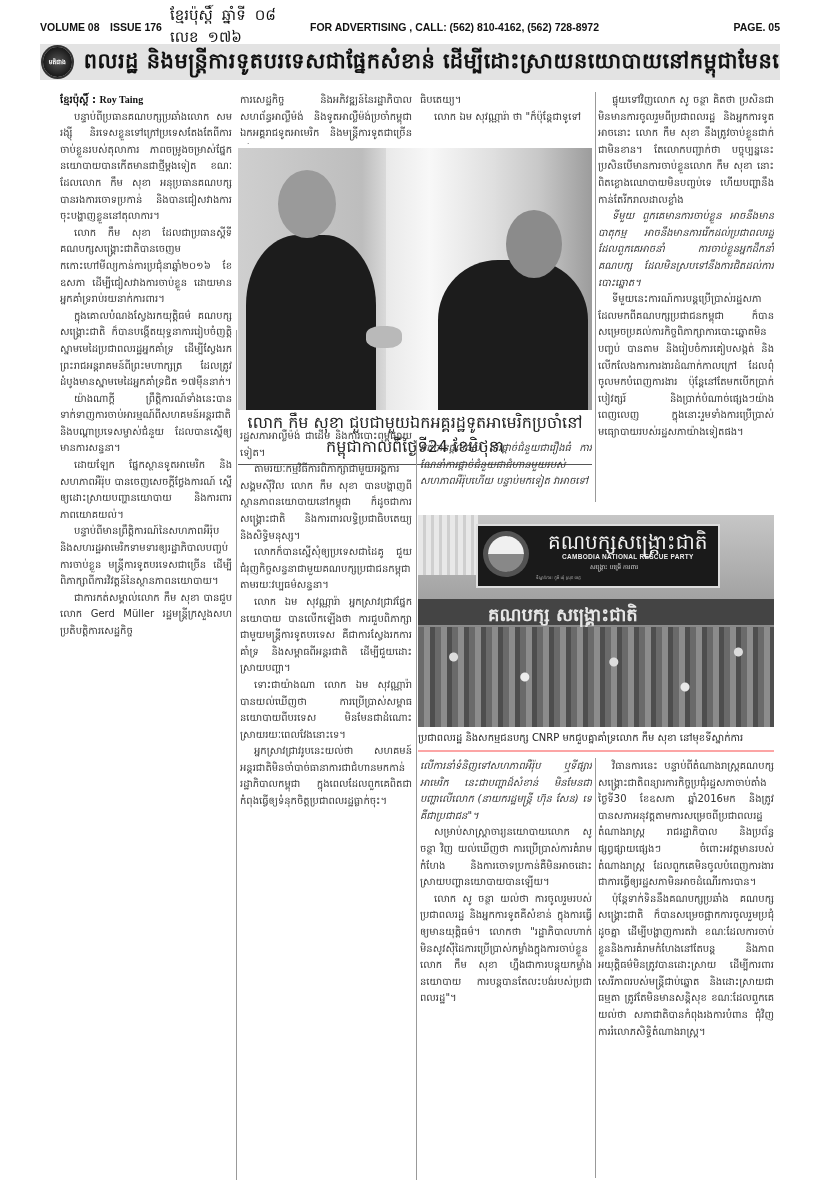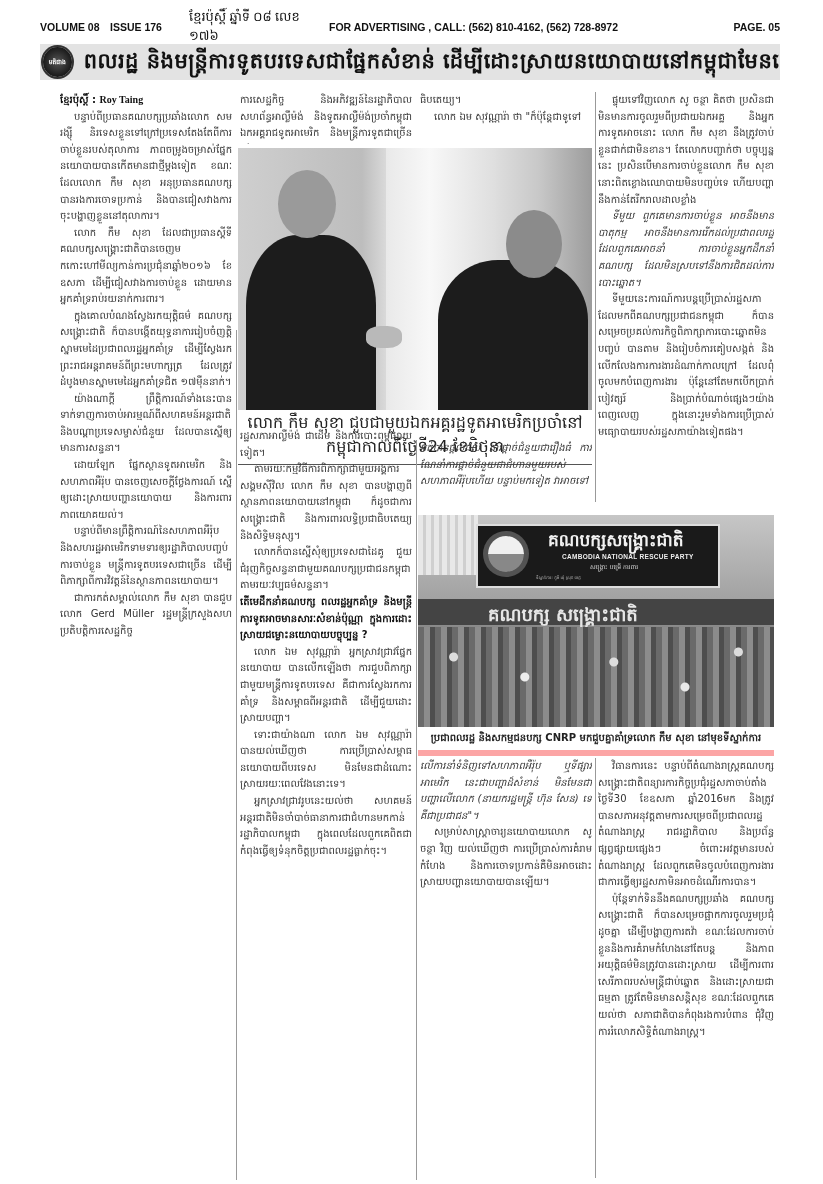--- a/index.html
+++ b/index.html
@@ -6,21 +6,21 @@
   body { width: 823px; height: 1184px; position: relative; overflow: hidden;
          font-family: "DejaVu Sans", sans-serif; color: #222; }
   .page { position: absolute; left: 0; top: 0; width: 823px; height: 1184px; }
 
   
   .masthead { position: absolute; left: 40px; top: 18px; width: 740px; height: 18px;
               font-family: "Liberation Sans", sans-serif; font-weight: bold; font-size: 10.5px;
               color: #111; display: flex; align-items: center; }
   .mh-vol { width: 70px; }
   .mh-issue { width: 60px; }
-  .mh-khmer { width: 118px; font-weight: normal; font-family: Liberation Serif, serif; font-size: 13px; margin-left: 19px; }
+  .mh-khmer { width: 118px; font-weight: normal; font-family: Liberation Mono, monospace; font-size: 15px; }
   .mh-adv { flex: 1; text-align: left; padding-left: 22px; }
   .mh-page { width: 70px; text-align: right; }
 
   
   .headline { position: absolute; left: 40px; top: 44px; width: 740px; height: 36px;
               background: #e3e3e3; display: flex; align-items: center; }
   .badge { width: 30px; height: 30px; margin-left: 3px; border-radius: 50%;
            background: radial-gradient(circle, #555 0%, #222 60%, #000 100%);
            display: flex; align-items: center; justify-content: center;
            color: #fff; font-size: 6px; font-weight: bold; box-shadow: 0 0 0 2px #333; }
@@ -47,38 +47,38 @@
   .caption1 { position: absolute; left: 238px; top: 412px; width: 354px; font-size: 16px;
               text-align: center; color: #222; border-bottom: 1px solid #555; padding-bottom: 4px; }
 
   .photo2 { position: absolute; left: 418px; top: 515px; width: 356px; height: 212px;
             background: linear-gradient(180deg, #c6c6c6 0%, #9d9d9d 45%, #777 60%, #5a5a5a 100%);
             overflow: hidden; }
   .banner-sign { position: absolute; left: 58px; top: 9px; width: 240px; height: 60px;
                  background: #1a1a1a; border: 2px solid #ddd; color: #eee; }
   .sun { position: absolute; left: 10px; top: 10px; width: 36px; height: 36px; border-radius: 50%;
          background: linear-gradient(180deg, #f0f0f0 50%, #888 50%); box-shadow: 0 0 0 5px rgba(255,255,255,0.25); }
-  .sign-kh { position: absolute; left: 70px; top: 3px; font-size: 17px; font-weight: bold; color: #f2f2f2; }
+  .sign-kh { position: absolute; left: 70px; top: 3px; font-size: 20px; font-weight: normal; color: #f2f2f2; }
   .sign-en { position: absolute; left: 84px; top: 27px; font-family: "Liberation Sans", sans-serif;
              font-size: 6.5px; font-weight: bold; letter-spacing: 0.3px; color: #eee; }
   .sign-sub { position: absolute; left: 112px; top: 37px; font-size: 6px; color: #ddd; }
   .sign-small { position: absolute; left: 58px; top: 49px; font-size: 4px; color: #bbb; white-space: nowrap; }
   .lower-banner { position: absolute; left: 0; top: 84px; width: 356px; height: 26px; background: #444; }
   .lower-banner-text { position: absolute; left: 70px; top: 88px; font-size: 18px; color: #e6e6e6; font-weight: bold; }
   .crowd { position: absolute; left: 0; top: 112px; width: 356px; height: 100px;
            background:
              radial-gradient(circle at 10% 30%, #ddd 0 4px, transparent 5px),
              radial-gradient(circle at 30% 50%, #eee 0 4px, transparent 5px),
              radial-gradient(circle at 55% 35%, #ddd 0 4px, transparent 5px),
              radial-gradient(circle at 75% 60%, #e8e8e8 0 4px, transparent 5px),
              radial-gradient(circle at 90% 25%, #ddd 0 4px, transparent 5px),
              repeating-linear-gradient(90deg, #6a6a6a 0 6px, #8c8c8c 6px 12px, #4e4e4e 12px 17px);
          }
   .caption2 { position: absolute; left: 418px; top: 731px; width: 356px; font-size: 10px;
-              text-align: center; color: #222; border-bottom: 6px solid #fca5a5; padding-bottom: 4px; font-weight: bold; }
+              text-align: left; color: #222; border-bottom: 2px solid #fca5a5; padding-bottom: 4px; }
 
   .col2b { left: 240px; top: 428px; width: 172px; height: 756px; }
   .col3a { left: 420px; top: 440px; width: 172px; height: 60px; }
   .col4a { left: 598px; top: 92px; width: 176px; height: 410px; }
   .col3b { left: 420px; top: 758px; width: 172px; height: 426px; }
   .col4b { left: 598px; top: 758px; width: 176px; height: 426px; }
 </style>
 </head>
 <body>
 
@@ -130,21 +130,20 @@
     <div class="person" style="left:200px;width:150px;height:150px;"></div>
     <div class="head" style="left:268px;top:62px;width:56px;height:68px;background:#8b8b8b;"></div>
     <div style="position:absolute;left:128px;top:178px;width:36px;height:22px;border-radius:40%;background:#b9b9b9;"></div>
   </div>
   <div class="caption1">លោក កឹម សុខា ជួបជាមួយឯកអគ្គរដ្ឋទូតអាមេរិកប្រចាំនៅកម្ពុជាកាលពីថ្ងៃទី24 ខែមិថុនា</div>
 
   <div class="col col2b">
     <p style="text-indent:0">រដ្ឋសភាអាល្លឺម៉ង់ ជាដើម និងការបោះពុម្ពផ្សាយទៀត។</p>
     <p>តាមរយៈកម្មវិធីការពិភាក្សាជាមួយអង្គការសង្គមស៊ីវិល លោក កឹម សុខា បានបង្ហាញពីស្ថានភាពនយោបាយនៅកម្ពុជា ក៏ដូចជាការសង្គ្រោះជាតិ និងការពារលទ្ធិប្រជាធិបតេយ្យ និងសិទ្ធិមនុស្ស។</p>
     <p>លោកក៏បានស្នើសុំឲ្យប្រទេសជាដៃគូ ជួយជំរុញកិច្ចសន្ទនាជាមួយគណបក្សប្រជាជនកម្ពុជាតាមរយៈវប្បធម៌សន្ទនា។</p>
-    <p class="subhead">តើមេដឹកនាំគណបក្ស ពលរដ្ឋអ្នកគាំទ្រ និងមន្ត្រីការទូតអាចមានសារៈសំខាន់ប៉ុណ្ណា ក្នុងការដោះស្រាយជម្លោះនយោបាយបច្ចុប្បន្ន ?</p>
     <p>លោក ឯម សុវណ្ណារ៉ា អ្នកស្រាវជ្រាវផ្នែកនយោបាយ បានលើកឡើងថា ការជួបពិភាក្សាជាមួយមន្ត្រីការទូតបរទេស គឺជាការស្វែងរកការគាំទ្រ និងសម្ពាធពីអន្តរជាតិ ដើម្បីជួយដោះស្រាយបញ្ហា។</p>
     <p>ទោះជាយ៉ាងណា លោក ឯម សុវណ្ណារ៉ា បានយល់ឃើញថា ការប្រើប្រាស់សម្ពាធនយោបាយពីបរទេស មិនមែនជាដំណោះស្រាយរយៈពេលវែងនោះទេ។</p>
     <p>អ្នកស្រាវជ្រាវរូបនេះយល់ថា សហគមន៍អន្តរជាតិមិនចាំបាច់ធានាការជាជំហានមកកាន់រដ្ឋាភិបាលកម្ពុជា ក្នុងពេលដែលពួកគេពិតជាកំពុងធ្វើឲ្យទំនុកចិត្តប្រជាពលរដ្ឋធ្លាក់ចុះ។</p>
   </div>
 
   <div class="vrule" style="left:416px; top:440px; height:740px;"></div>
 
   <div class="col col3a italic">
     <p style="text-indent:0">អត់បានផ្តល់ផល ការផ្តាច់ជំនួយជារឿងធំ ការណែនាំការផ្តាច់ជំនួយជាជំហានមួយរបស់សហភាពអឺរ៉ុបហើយ បន្ទាប់មកទៀត វាអាចទៅ</p>
   </div>
@@ -162,27 +161,28 @@
     <div class="lower-banner-text">គណបក្ស សង្គ្រោះជាតិ</div>
     <div class="crowd"></div>
   </div>
   <div class="caption2">ប្រជាពលរដ្ឋ និងសកម្មជនបក្ស CNRP មកជួបគ្នាគាំទ្រលោក កឹម សុខា នៅមុខទីស្នាក់ការ</div>
 
   <div class="col col3b">
     <div class="italic">
       <p style="text-indent:0">លើការនាំទំនិញទៅសហភាពអឺរ៉ុប ឬទីផ្សារអាមេរិក នេះជាបញ្ហាដ៏សំខាន់ មិនមែនជាបញ្ហាលើលោក (នាយករដ្ឋមន្ត្រី ហ៊ុន សែន) ទេគឺជាប្រជាជន"។</p>
     </div>
     <p>សម្រាប់សាស្ត្រាចារ្យនយោបាយលោក សូ ចន្ថា វិញ យល់ឃើញថា ការប្រើប្រាស់ការគំរាមកំហែង និងការចោទប្រកាន់គឺមិនអាចដោះស្រាយបញ្ហានយោបាយបានឡើយ។</p>
+    <p>លោក សូ ចន្ថា យល់ថា ការចូលរួមរបស់ប្រជាពលរដ្ឋ និងអ្នកការទូតគឺសំខាន់ ក្នុងការធ្វើឲ្យមានយុត្តិធម៌។ លោកថា "រដ្ឋាភិបាលហាក់មិនសូវស៊ីដៃការប្រើប្រាស់កម្លាំងក្នុងការចាប់ខ្លួនលោក កឹម សុខា ហ្នឹងជាការបន្តុយកម្លាំងនយោបាយ ការបន្តបានតែលះបង់របស់ប្រជាពលរដ្ឋ"។</p>
   </div>
 
   <div class="vrule" style="left:595px; top:92px; height:410px;"></div>
   <div class="vrule" style="left:595px; top:758px; height:420px;"></div>
 
   <div class="col col4a">
-    <p>ផ្ទុយទៅវិញលោក សូ ចន្ថា គិតថា ប្រសិនជាមិនមានការចូលរួមពីប្រជាយឯកអគ្ឋ និងអ្នកការទូតអាចនោះ លោក កឹម សុខា នឹងត្រូវចាប់ខ្លួនជាក់ជាមិនខាន។ តែលោកបញ្ជាក់ថា បច្ចុប្បន្ននេះ ប្រសិនបើមានការចាប់ខ្លួនលោក កឹម សុខា នោះពិតខ្លោងឈោបាយមិនបញ្ចប់ទេ ហើយបញ្ហានឹងកាន់តែរីករាលដាលខ្លាំង</p>
+    <p>ផ្ទុយទៅវិញលោក សូ ចន្ថា គិតថា ប្រសិនជាមិនមានការចូលរួមពីប្រជាពលរដ្ឋ និងអ្នកការទូតអាចនោះ លោក កឹម សុខា នឹងត្រូវចាប់ខ្លួនជាក់ជាមិនខាន។ តែលោកបញ្ជាក់ថា បច្ចុប្បន្ននេះ ប្រសិនបើមានការចាប់ខ្លួនលោក កឹម សុខា នោះពិតខ្លោងឈោបាយមិនបញ្ចប់ទេ ហើយបញ្ហានឹងកាន់តែរីករាលដាលខ្លាំង</p>
     <p style="font-style:italic;">ទីមួយ ពួកគេមានការចាប់ខ្លួន អាចនឹងមានបាតុកម្ម អាចនឹងមានការរើកដល់ប្រជាពលរដ្ឋ ដែលពួកគេអាចនាំ ការចាប់ខ្លួនអ្នកដឹកនាំគណបក្ស ដែលមិនស្របទៅនឹងការជិតដល់ការបោះឆ្នោត។</p>
     <p>ទីមួយនេះការណ៍ការបន្តប្រើប្រាស់រដ្ឋសភា ដែលមកពីគណបក្សប្រជាជនកម្ពុជា ក៏បានសម្រេចប្រគល់ការកិច្ចពិភាក្សាការបោះឆ្នោតមិនបញ្ចប់ បានតាម និងរៀបចំការគៀបសង្កត់ និងលើកលែងការការងារដំណាក់កាលក្រៅ ដែលពុំចូលមកបំពេញការងារ ប៉ុន្តែនៅតែមកបើកប្រាក់បៀវត្សរ៍ និងប្រាក់បំណាច់ផ្សេងៗយ៉ាងពេញលេញ ក្នុងនោះរួមទាំងការប្រើប្រាស់មធ្យោបាយរបស់រដ្ឋសភាយ៉ាងទៀតផង។</p>
   </div>
   <div class="col col4b">
     <p>វិធានការនេះ បន្ទាប់ពីតំណាងរាស្ត្រគណបក្សសង្គ្រោះជាតិពន្យារការកិច្ចប្រជុំរដ្ឋសភាចាប់តាំងថ្ងៃទី30 ខែឧសភា ឆ្នាំ2016មក និងត្រូវបានសភាអនុវត្តតាមការសម្រេចពីប្រជាពលរដ្ឋ តំណាងរាស្ត្រ រាជរដ្ឋាភិបាល និងប្រព័ន្ធផ្សព្វផ្សាយផ្សេងៗ ចំពោះអវត្តមានរបស់តំណាងរាស្ត្រ ដែលពួកគេមិនចូលបំពេញការងារ ជាការធ្វើឲ្យរដ្ឋសភាមិនអាចដំណើរការបាន។</p>
     <p>ប៉ុន្តែទាក់ទិននឹងគណបក្សប្រឆាំង គណបក្សសង្គ្រោះជាតិ ក៏បានសម្រេចផ្អាកការចូលរួមប្រជុំដូចគ្នា ដើម្បីបង្ហាញការតវ៉ា ខណៈដែលការចាប់ខ្លួននិងការគំរាមកំហែងនៅតែបន្ត និងភាពអយុត្តិធម៌មិនត្រូវបានដោះស្រាយ ដើម្បីការពារសេរីភាពរបស់មន្ត្រីជាប់ឆ្នោត និងដោះស្រាយជាធម្មតា ត្រូវតែមិនមានសន្តិសុខ ខណៈដែលពួកគេយល់ថា សភាជាតិបានកំពុងរងការបំពាន ជុំវិញការរំលោភសិទ្ធិតំណាងរាស្ត្រ។</p>
   </div>
 
 </div>
 

